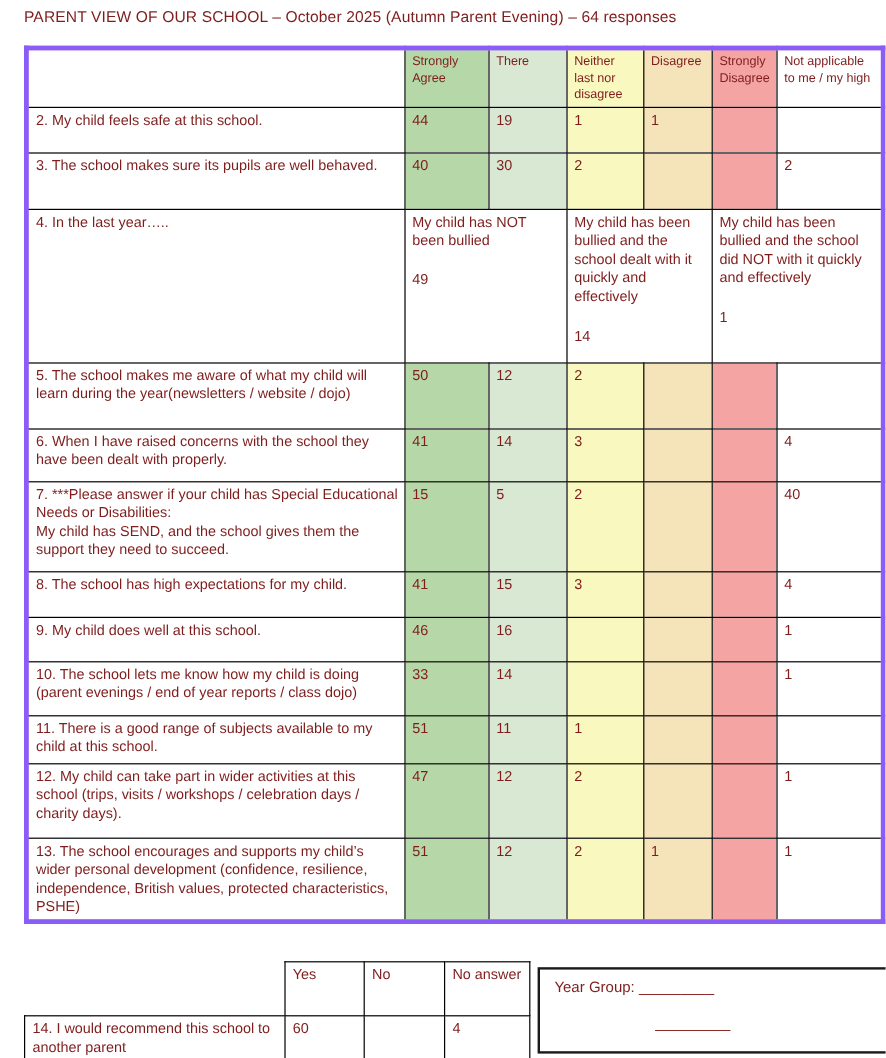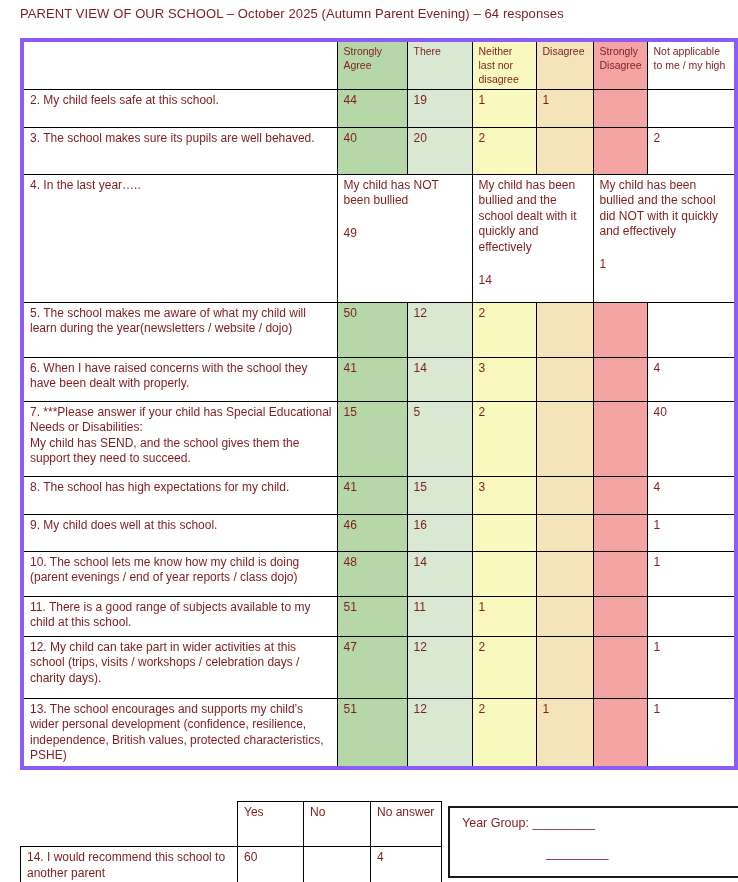--- a/index.html
+++ b/index.html
@@ -86,21 +86,21 @@
           <td class="col-sa">44</td>
           <td class="col-ag">19</td>
           <td class="col-ne">1</td>
           <td class="col-di">1</td>
           <td class="col-sd"></td>
           <td class="col-na"></td>
         </tr>
         <tr style="height: 47px;">
           <td class="q">3. The school makes sure its pupils are well behaved.</td>
           <td class="col-sa">40</td>
-          <td class="col-ag">20</td>
+          <td class="col-ag">30</td>
           <td class="col-ne">2</td>
           <td class="col-di"></td>
           <td class="col-sd"></td>
           <td class="col-na">2</td>
         </tr>
         <tr style="height: 128px;">
           <td class="q">4. In the last year…..</td>
           <td colspan="2" class="bully">
             <div class="btext">My child has NOT been bullied</div>
             <div class="bnum">49</div>
@@ -155,21 +155,21 @@
           <td class="q">9. My child does well at this school.</td>
           <td class="col-sa">46</td>
           <td class="col-ag">16</td>
           <td class="col-ne"></td>
           <td class="col-di"></td>
           <td class="col-sd"></td>
           <td class="col-na">1</td>
         </tr>
         <tr style="height: 45px;">
           <td class="q">10. The school lets me know how my child is doing (parent evenings / end of year reports / class dojo)</td>
-          <td class="col-sa">48</td>
+          <td class="col-sa">33</td>
           <td class="col-ag">14</td>
           <td class="col-ne"></td>
           <td class="col-di"></td>
           <td class="col-sd"></td>
           <td class="col-na">1</td>
         </tr>
         <tr style="height: 40px;">
           <td class="q">11. There is a good range of subjects available to my child at this school.</td>
           <td class="col-sa">51</td>
           <td class="col-ag">11</td>

